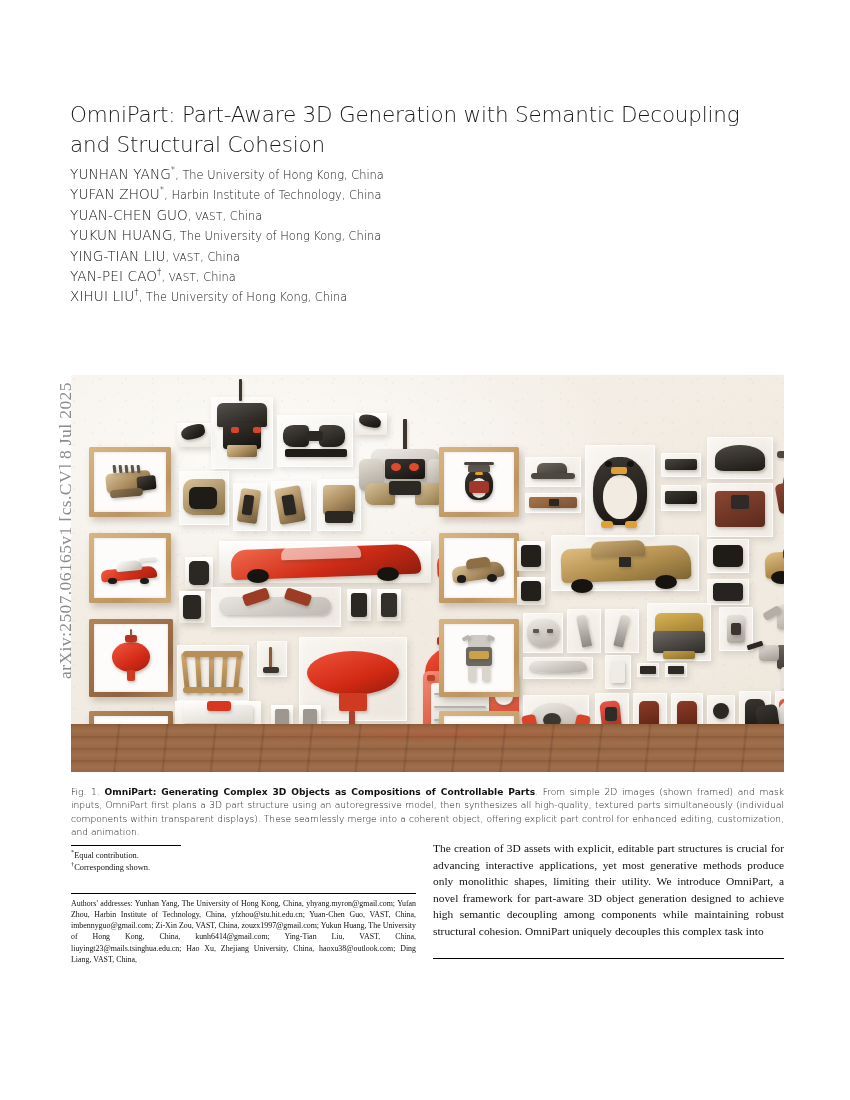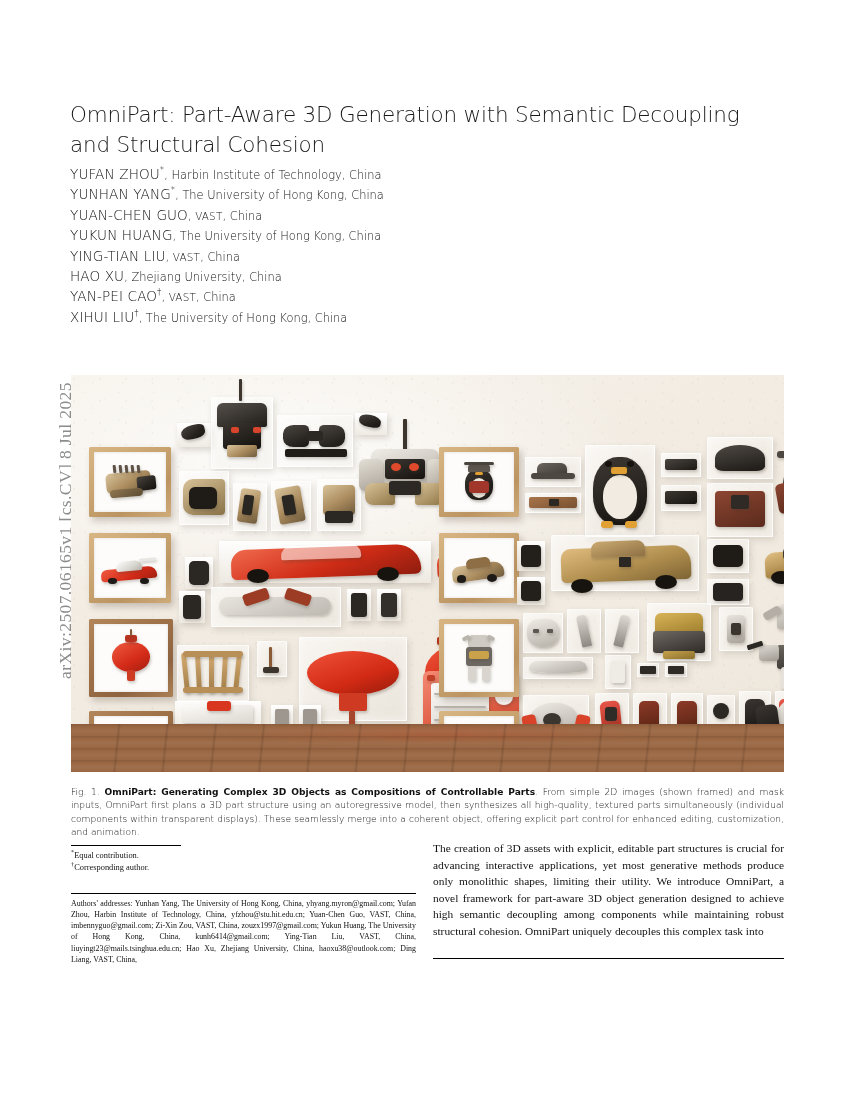--- a/index.html
+++ b/index.html
@@ -249,26 +249,25 @@
 
 <div class="page">
 
   <div class="arxiv-stamp">arXiv:2507.06165v1  [cs.CV]  8 Jul 2025</div>
 
   <div class="content">
 
     <h1 class="title">OmniPart: Part-Aware 3D Generation with Semantic Decoupling and Structural Cohesion</h1>
 
     <div class="authors" id="authors-list">
+        <div class="author-line"><span class="author-name">YUNHAN YANG<sup>*</sup></span><span class="author-affil">, The University of Hong Kong, China</span></div>
         <div class="author-line"><span class="author-name">YUFAN ZHOU<sup>*</sup></span><span class="author-affil">, Harbin Institute of Technology, China</span></div>
-        <div class="author-line"><span class="author-name">YUNHAN YANG<sup>*</sup></span><span class="author-affil">, The University of Hong Kong, China</span></div>
         <div class="author-line"><span class="author-name">YUAN-CHEN GUO</span><span class="author-affil">, <span class="sc">VAST</span>, China</span></div>
         <div class="author-line"><span class="author-name">YUKUN HUANG</span><span class="author-affil">, The University of Hong Kong, China</span></div>
         <div class="author-line"><span class="author-name">YING-TIAN LIU</span><span class="author-affil">, <span class="sc">VAST</span>, China</span></div>
-        <div class="author-line"><span class="author-name">HAO XU</span><span class="author-affil">, Zhejiang University, China</span></div>
         <div class="author-line"><span class="author-name">YAN-PEI CAO<sup>†</sup></span><span class="author-affil">, <span class="sc">VAST</span>, China</span></div>
         <div class="author-line"><span class="author-name">XIHUI LIU<sup>†</sup></span><span class="author-affil">, The University of Hong Kong, China</span></div>
       </div>
 
     <div class="figure">
       <div class="wall"></div>
       <div id="scene">
           <div class="frame" style="left: 18px; top: 72px; width: 82px; height: 70px;">
             <div class="frame-mat">
               <div class="part" style="left: 11.52px; top: 20.4px; width: 44.64px; height: 20.4px; background: linear-gradient(150deg, rgb(217, 195, 154), rgb(169, 138, 93) 55%, rgb(110, 90, 60)); border-radius: 5px; transform: rotate(-6deg); box-shadow: rgba(70, 60, 50, 0.26) 1px 2px 3px;"></div>
@@ -557,21 +556,21 @@
       <span>Fig. 1.</span>
       <b>OmniPart: Generating Complex 3D Objects as Compositions of Controllable Parts</b><span>. From simple 2D images (shown framed) and mask inputs, OmniPart first plans a 3D part structure using an autoregressive model, then synthesizes all high-quality, textured parts simultaneously (individual components within transparent displays). These seamlessly merge into a coherent object, offering explicit part control for enhanced editing, customization, and animation.</span>
     </div>
 
     <div class="col-left">
       <div class="rule short"></div>
       <div class="footnote">
         <sup>*</sup><span>Equal contribution.</span>
       </div>
       <div class="footnote">
-        <sup>†</sup><span>Corresponding author.</span>
+        <sup>†</sup><span>Corresponding shown.</span>
       </div>
       <div class="addr-gap-left"></div>
       <div class="rule full"></div>
       <div class="addresses">Authors' addresses: Yunhan Yang, The University of Hong Kong, China, yhyang.myron@gmail.com; Yufan Zhou, Harbin Institute of Technology, China, yfzhou@stu.hit.edu.cn; Yuan-Chen Guo, VAST, China, imbennyguo@gmail.com; Zi-Xin Zou, VAST, China, zouzx1997@gmail.com; Yukun Huang, The University of Hong Kong, China, kunh6414@gmail.com; Ying-Tian Liu, VAST, China, liuyingt23@mails.tsinghua.edu.cn; Hao Xu, Zhejiang University, China, haoxu38@outlook.com; Ding Liang, VAST, China,</div>
     </div>
 
     <div class="col-right">
       <div class="abstract">The creation of 3D assets with explicit, editable part structures is crucial for advancing interactive applications, yet most generative methods produce only monolithic shapes, limiting their utility. We introduce OmniPart, a novel framework for part-aware 3D object generation designed to achieve high semantic decoupling among components while maintaining robust structural cohesion. OmniPart uniquely decouples this complex task into</div>
       <div class="addr-gap-right"></div>
       <div class="rule full"></div>

